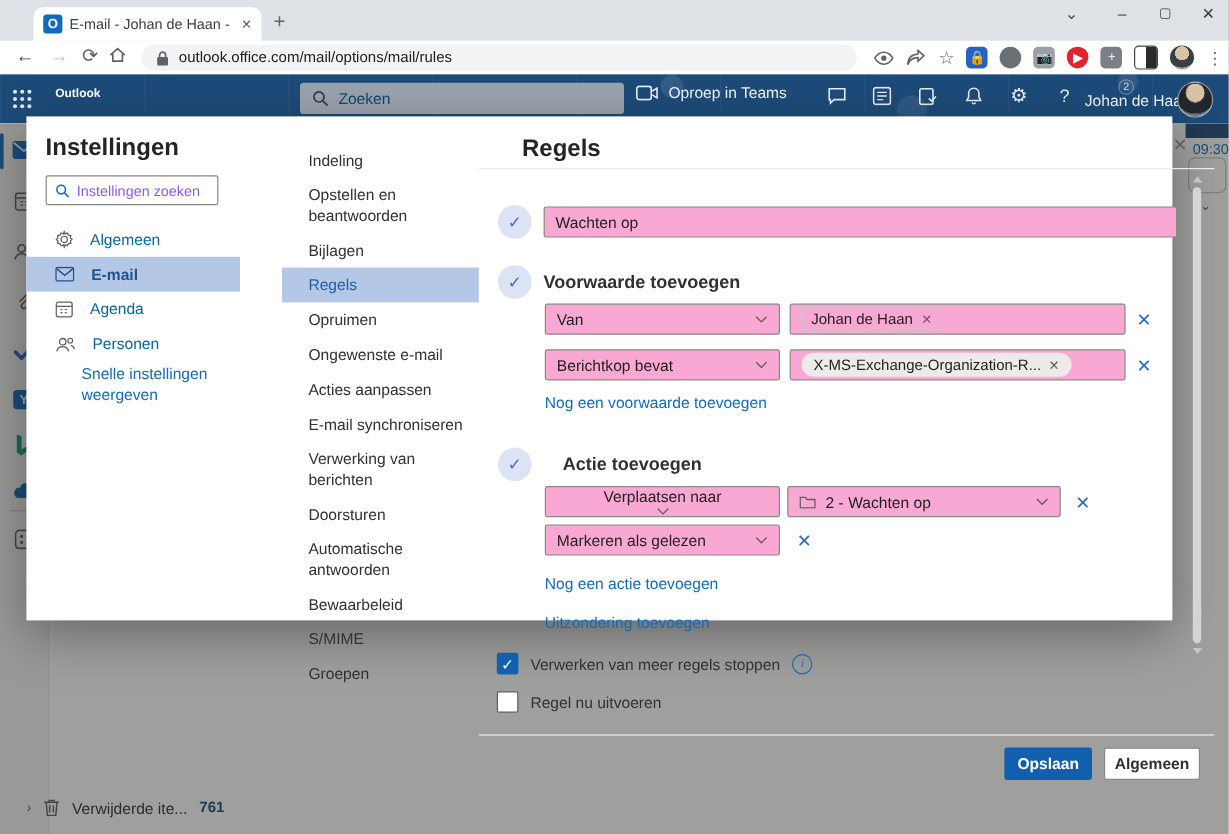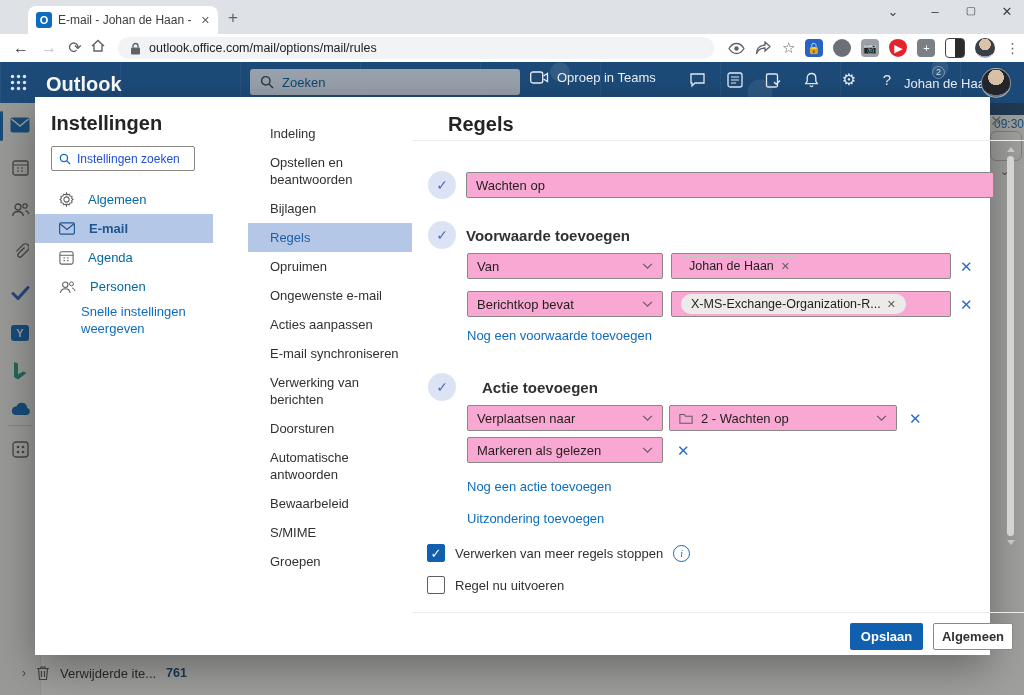--- a/index.html
+++ b/index.html
@@ -28,21 +28,21 @@
   .avatar-sm{width:20px;height:20px;border-radius:50%;
       background:radial-gradient(circle at 50% 32%,#d8c3a8 0 34%,#3a3f46 35% 70%,#9aa7b5 71%);}
 
   
   .owa{left:0;top:62px;width:1024px;height:41px;background:#1d4b79;
        background-image:radial-gradient(circle at 560px 10px,rgba(255,255,255,.10) 9px,transparent 10px),
          radial-gradient(circle at 760px 30px,rgba(255,255,255,.08) 12px,transparent 13px),
          radial-gradient(circle at 940px 6px,rgba(255,255,255,.09) 8px,transparent 9px),
          linear-gradient(90deg,rgba(255,255,255,.05) 1px,transparent 1px);
        background-size:auto,auto,auto,120px 100%;}
-  .owa-title{left:46px;top:73px;color:#fff;font-size:20px;font-weight:bold;}
+  .owa-title{left:46px;top:73px;color:#fff;font-size:10px;font-weight:bold;}
   .owa-search{left:250px;top:69px;width:270px;height:26px;background:#9aa3ae;border-radius:3px;
               display:flex;align-items:center;gap:8px;padding:0 10px;box-sizing:border-box;}
   .owa-search span{font-size:13px;color:#0c4a6e;}
   .owa-right{display:flex;align-items:center;color:#e8eef5;}
   .owa-ic{width:38px;text-align:center;font-size:15px;}
   .teams-call{left:530px;top:70px;display:flex;align-items:center;gap:8px;color:#eef3f8;font-size:13px;}
   .owa-user{font-size:13px;color:#eef3f8;}
   .owa-badge{position:absolute;left:932px;top:66px;font-size:9px;color:#cfe0f2;border:1px solid rgba(255,255,255,.35);
              border-radius:50%;width:11px;height:11px;line-height:11px;text-align:center;}
   .avatar-owa{width:28px;height:28px;border-radius:50%;border:1px solid rgba(255,255,255,.5);
@@ -55,27 +55,27 @@
   .rail-sel{left:0;top:8px;width:3px;height:30px;background:#0f6cbd;border-radius:2px;}
   .deleted-row{left:22px;top:562px;display:flex;align-items:center;gap:10px;font-size:13px;color:#323130;}
   .deleted-count{color:#164b83;font-weight:bold;font-size:12.5px;}
   .frag-navy{left:988px;top:0;width:36px;height:12px;background:#1d4b79;}
   .frag-time{left:994px;top:14px;font-size:12px;color:#0f6cbd;}
   .frag-card{left:990px;top:28px;width:30px;height:28px;border:1px solid #c8c6c4;border-radius:6px;}
   .frag-chev{left:1000px;top:62px;color:#605e5c;font-size:11px;}
   .overlay{left:0;top:103px;width:1024px;height:592px;background:rgba(37,36,35,.44);}
 
   
-  .modal{left:35px;top:97px;width:955px;height:558px;background:#fff;
+  .modal{left:22px;top:97px;width:955px;height:420px;background:#fff;
          box-shadow:0 12px 40px rgba(0,0,0,.35);}
   .sidebar{left:0;top:0;width:178px;height:558px;}
   .settings-title{left:16px;top:15px;font-size:20px;font-weight:bold;color:#252423;}
   .settings-search{left:16px;top:49px;width:144px;height:25px;border:1px solid #8a8886;border-radius:2px;
                    display:flex;align-items:center;gap:6px;padding:0 7px;box-sizing:border-box;}
-  .settings-search span{font-size:12px;color:#1d4ed8;}
+  .settings-search span{font-size:12px;color:#8b5cf6;}
   .nav-item{left:0;width:178px;height:29px;display:flex;align-items:center;gap:14px;
             padding-left:24px;box-sizing:border-box;font-size:13px;color:#0369a1;}
   .nav-item.sel{background:#b4c7e7;color:#1f548f;font-weight:bold;}
   .quick-link{left:46px;top:206px;width:120px;font-size:13px;color:#0f6cbd;line-height:17px;}
 
   .midcol{left:213px;top:0;width:164px;height:558px;padding-top:22px;box-sizing:border-box;}
   .cat{padding:6px 10px 6px 22px;font-size:13px;color:#323130;line-height:17px;margin-bottom:0px;}
   .cat.sel{background:#b4c7e7;color:#1f5fa8;}
 
   .panel{left:377px;top:0;width:578px;height:558px;}
@@ -404,21 +404,21 @@
           <span class="chip-x">✕</span>
         </span>
       </div>
       <div class="abs xbtn" style="left:548px;top:199px;">✕</div>
 
       <div class="abs blue-link" style="left:55px;top:231px;">Nog een voorwaarde toevoegen</div>
 
       <div class="abs badge" style="left:16px;top:276px;">✓</div>
       <div class="abs sect-h" style="left:54px;top:282px;margin-left:16px;">Actie toevoegen</div>
 
-      <div class="abs tbox dd" style="left:55px;top:308px;width:196px;">
+      <div class="abs tbox dd" style="left:55px;top:308px;width:196px;flex-direction:column;">
         <span>Verplaatsen naar</span>
         <svg width="11" height="7" viewBox="0 0 12 8">
             <path d="M1 1l5 5 5-5" fill="none" stroke="#605e5c" stroke-width="1.3"></path>
           </svg>
       </div>
       <div class="abs tbox dd" style="left:257px;top:308px;width:228px;">
         <span style="display:flex;align-items:center;gap:8px;">
           <svg width="14" height="12" viewBox="0 0 16 13">
               <path d="M1 2.5h5l1.5 2H15v8H1z" fill="none" stroke="#605e5c" stroke-width="1.2"></path>
             </svg>

